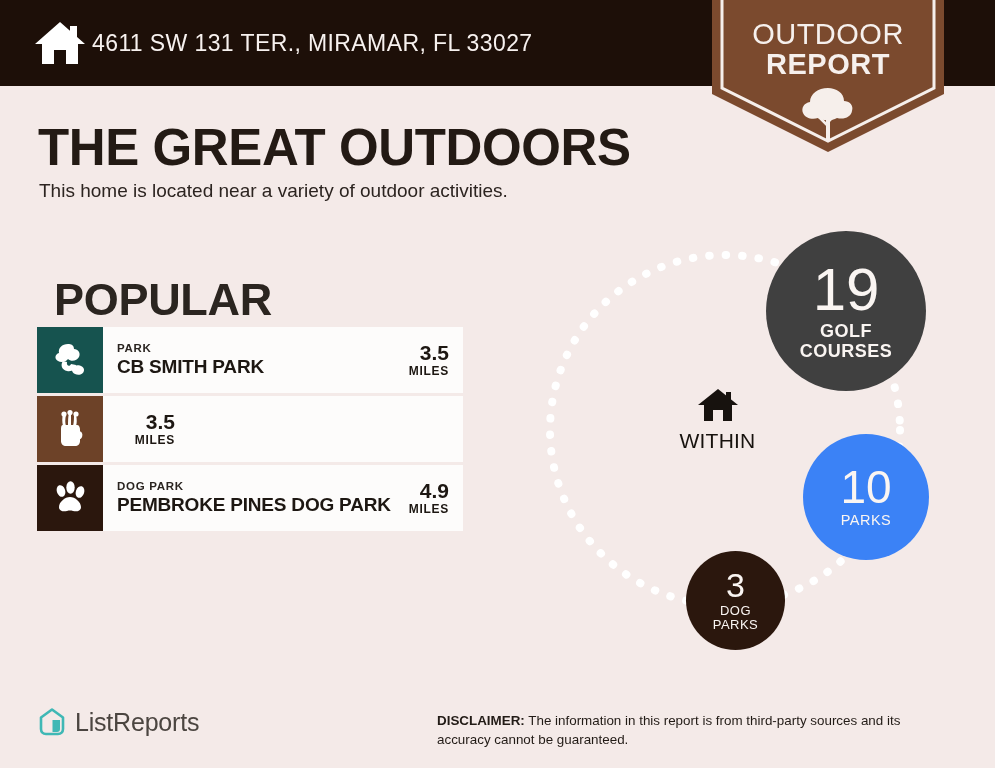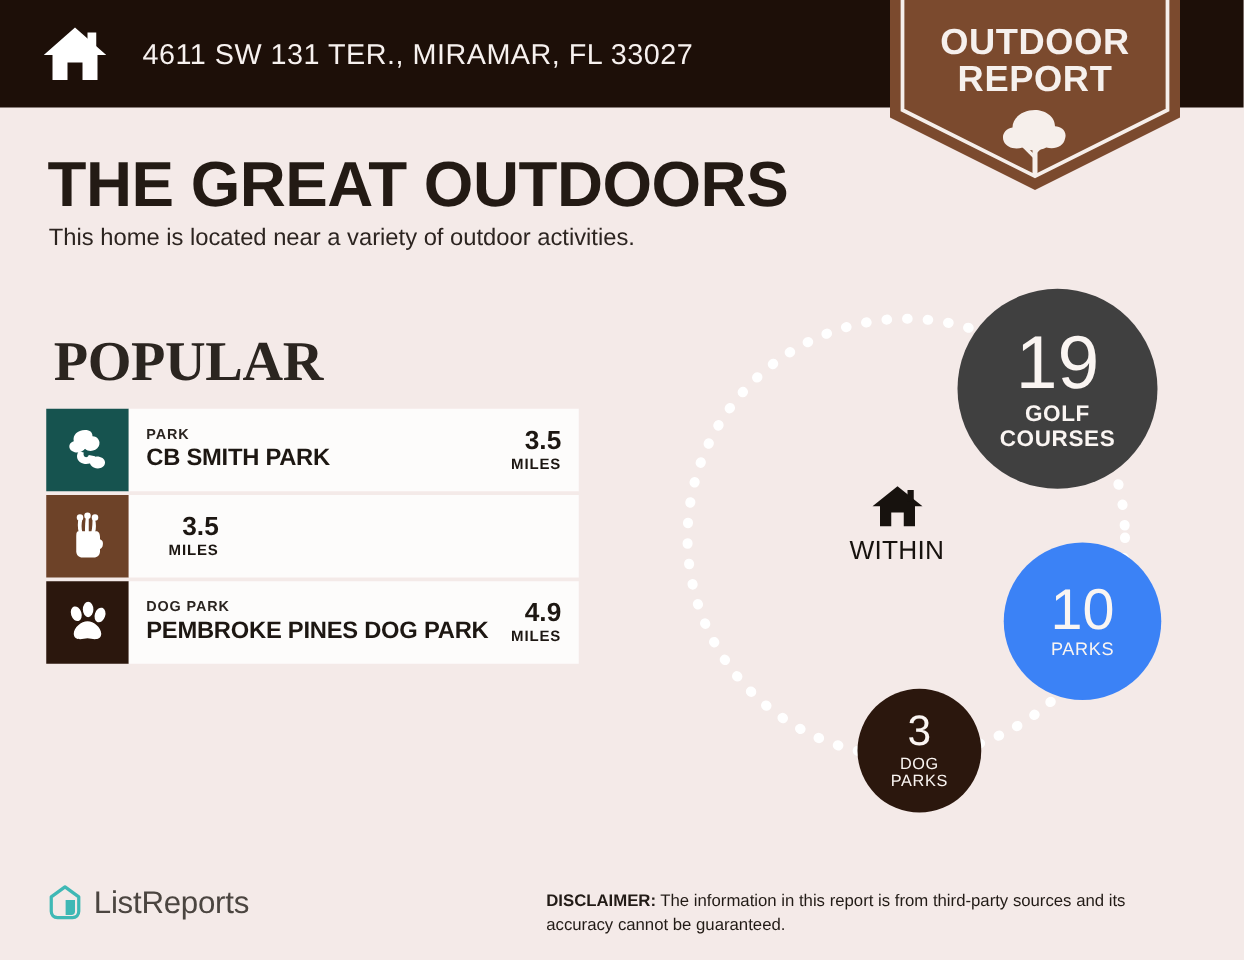--- a/index.html
+++ b/index.html
@@ -28,21 +28,21 @@
     left: 0; top: 0;
     width: 995px; height: 86px;
     background: #1d0f08;
   }
   .header-inner {
     position: absolute;
     left: 34px; top: 0;
     height: 86px;
     display: flex;
     align-items: center;
-    gap: 28px;
+    gap: 6px;
     justify-content: space-between;
   }
   .house-header-icon { width: 52px; height: 46px; display:block; }
   .header-address {
     color: #f7f1ef;
     font-size: 23px;
     font-weight: 500;
     letter-spacing: 0.4px;
     white-space: nowrap;
   }
@@ -56,21 +56,21 @@
   .badge svg { display:block; width: 232px; height: 152px; }
   .badge-text {
     position: absolute;
     left: 0; top: 20px;
     width: 232px;
     text-align: center;
     color: #f6f0ed;
     line-height: 1.02;
     pointer-events: none;
   }
-  .badge-line1 { font-size: 29px; font-weight: 700; letter-spacing: 0.5px; display:block; }
+  .badge-line1 { font-size: 29px; font-weight: 400; letter-spacing: 0.5px; display:block; }
   .badge-line2 { font-size: 29px; font-weight: 700; letter-spacing: 0.5px; display:block; }
 
   
   .main-title {
     position: absolute;
     left: 38px; top: 118px;
     font-size: 51px;
     font-weight: 700;
     color: #231a14;
     letter-spacing: -0.4px;
@@ -84,22 +84,21 @@
     color: #2c2420;
     margin: 0;
   }
   .popular-title {
     position: absolute;
     left: 38px; top: 258px;
     font-size: 45px;
     font-weight: 700;
     color: #2b2520;
     letter-spacing: -0.3px;
-    margin: 5px;
-    font-family: Liberation Serif, serif;
+    margin: 16px;
   }
 
   
   .list {
     position: absolute;
     left: 37px; top: 327px;
     width: 426px;
   }
   .list-row {
     position: relative;

